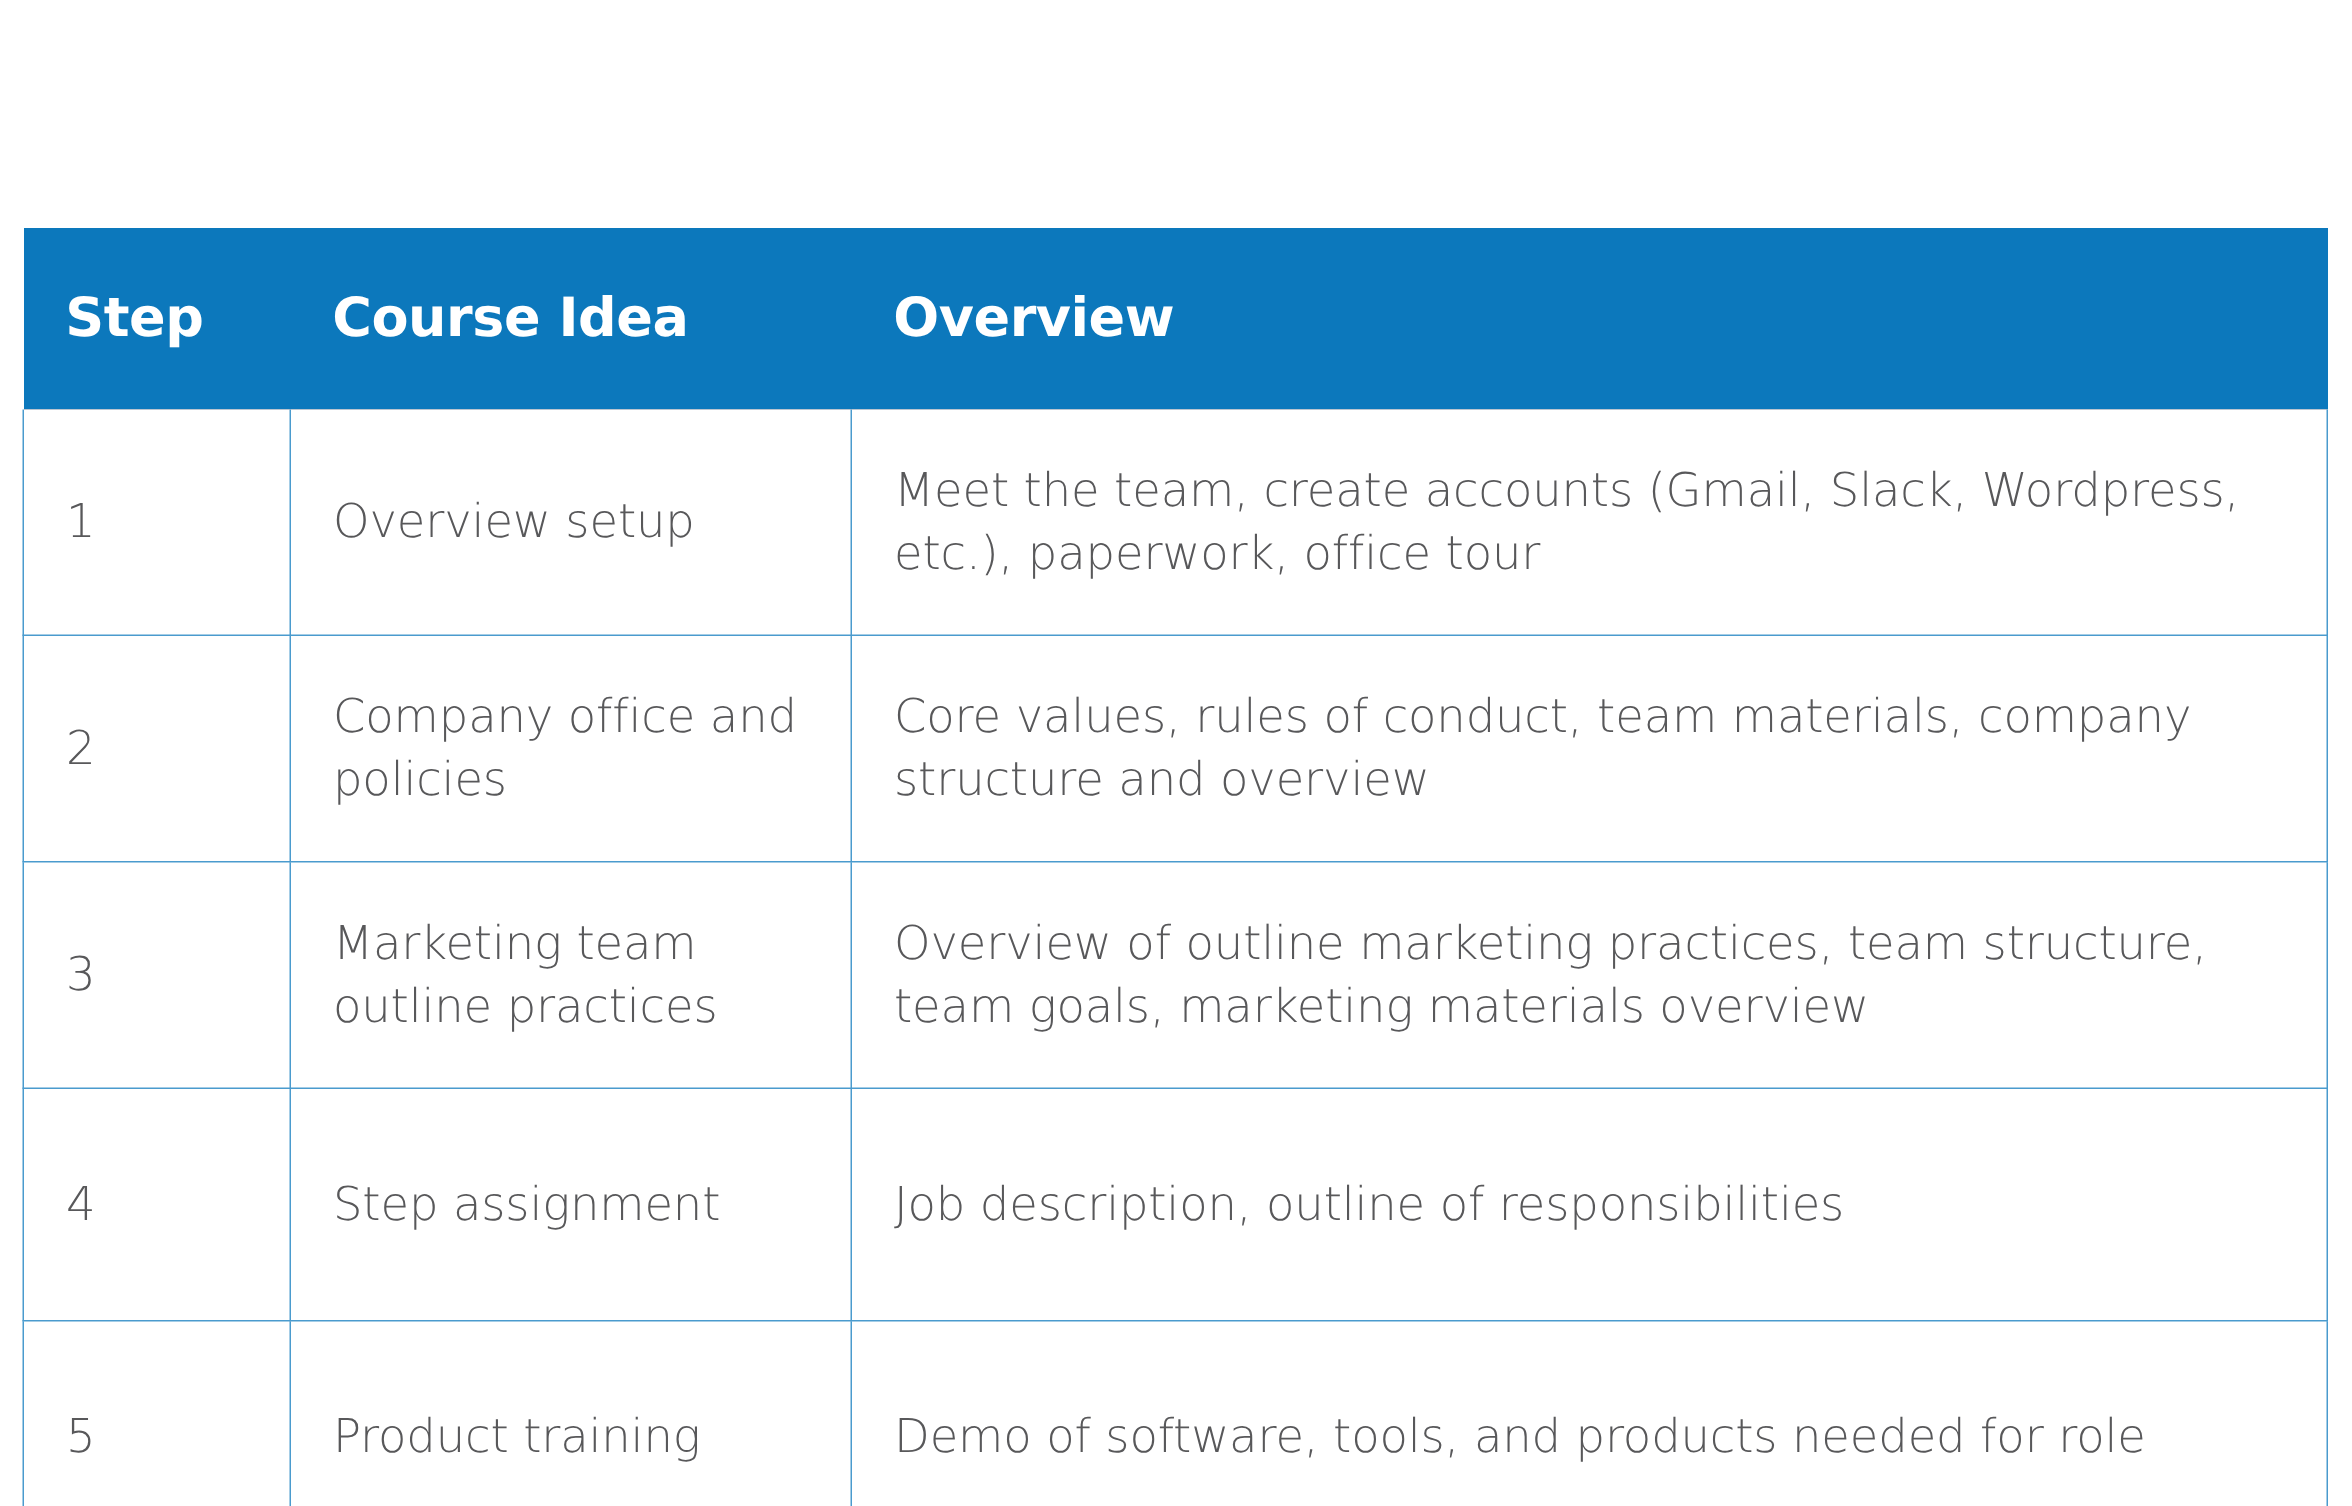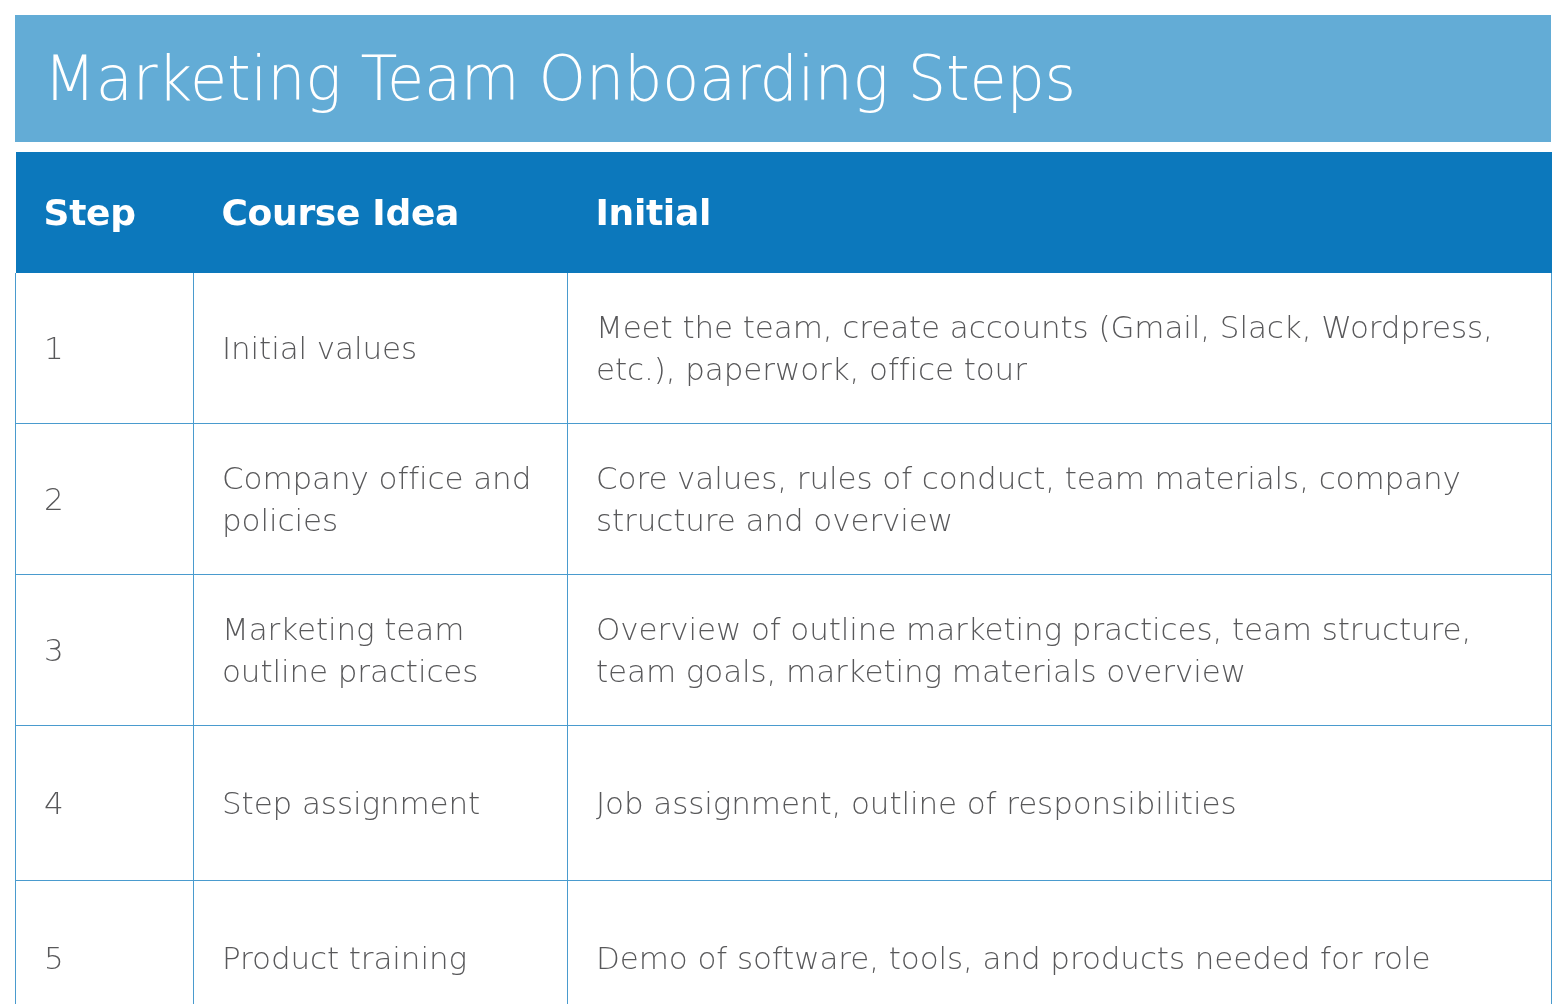--- a/index.html
+++ b/index.html
@@ -112,57 +112,54 @@
 
   
   tbody tr.r-tall  td { height: 118px; }
   tbody tr.r-short td { height: 122px; }
 </style>
 </head>
 <body>
 
 <div class="page">
 
-  <div class="title-banner">
-    <div class="title-text">Marketing Team Onboarding Steps</div>
-  </div>
 
   <table class="table">
     <colgroup>
       <col class="c-step">
       <col class="c-course">
       <col class="c-outline">
     </colgroup>
     <thead>
       <tr>
         <th class="th-step">Step</th>
         <th class="th-course">Course Idea</th>
-        <th class="th-outline">Initial</th>
+        <th class="th-outline">Overview</th>
       </tr>
     </thead>
     <tbody>
       <tr class="r-tall">
         <td class="cell-step">1</td>
-        <td class="cell-course">Initial values</td>
+        <td class="cell-course">Overview setup</td>
         <td class="cell-outline">Meet the team, create accounts (Gmail, Slack, Wordpress, etc.), paperwork, office tour</td>
       </tr>
       <tr class="r-tall">
         <td class="cell-step">2</td>
         <td class="cell-course">Company office and policies</td>
         <td class="cell-outline">Core values, rules of conduct, team materials, company structure and overview</td>
       </tr>
       <tr class="r-tall">
         <td class="cell-step">3</td>
         <td class="cell-course">Marketing team outline practices</td>
         <td class="cell-outline">Overview of outline marketing practices, team structure, team goals, marketing materials overview</td>
       </tr>
       <tr class="r-short">
         <td class="cell-step">4</td>
         <td class="cell-course">Step assignment</td>
-        <td class="cell-outline">Job assignment, outline of responsibilities</td>
+        <td class="cell-outline">Job description, outline of responsibilities</td>
       </tr>
       <tr class="r-short">
         <td class="cell-step">5</td>
         <td class="cell-course">Product training</td>
         <td class="cell-outline">Demo of software, tools, and products needed for role</td>
       </tr>
 
     </tbody>
   </table>
 

